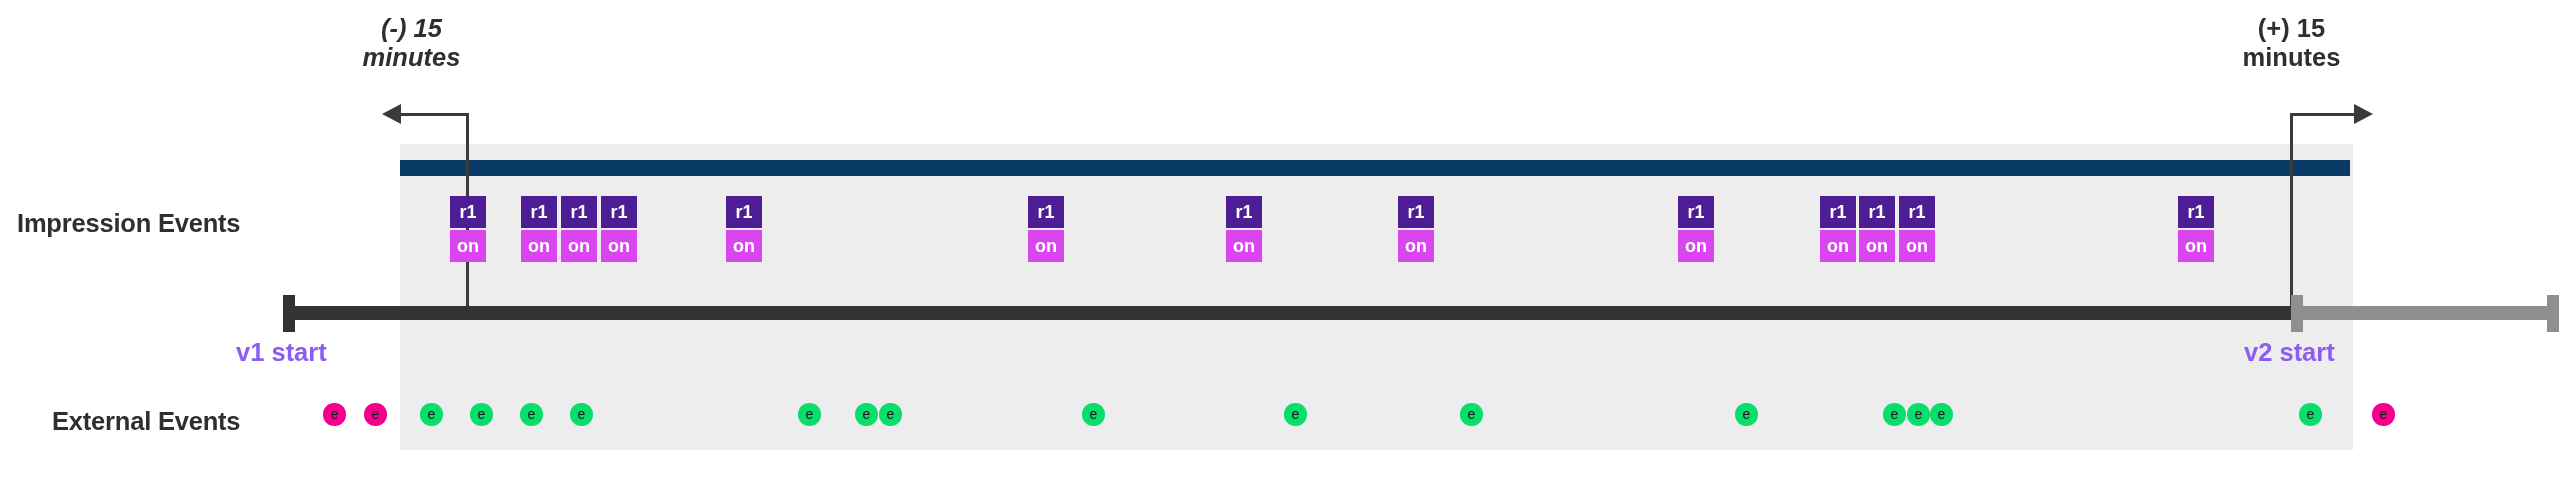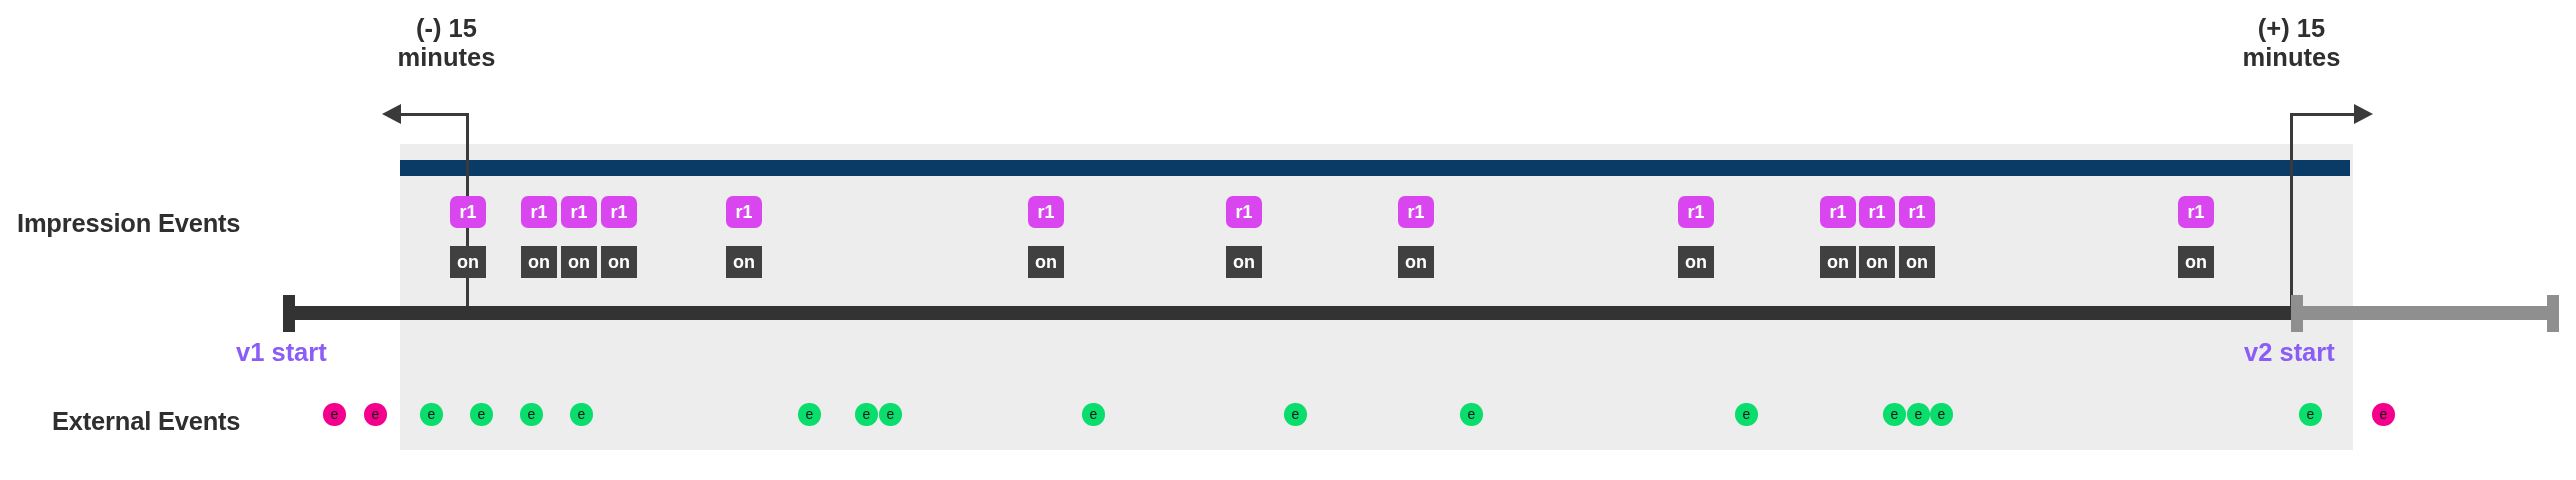--- a/index.html
+++ b/index.html
@@ -87,22 +87,22 @@
     width:36px;
     height:32px;
     display:flex;
     align-items:center;
     justify-content:center;
     font-size:18px;
     font-weight:700;
     color:#ffffff;
     line-height:1;
   }
-  .badge.r{ background:#d946ef;border-radius:7px; }
-  .badge.on{ background:#404040; margin-top:18px; }
+  .badge.r{ background:#4c1d95; }
+  .badge.on{ background:#d946ef; margin-top:2px; }
 
   
   .dot{
     position:absolute;
     width:22.6px;height:22.6px;
     border-radius:50%;
     display:flex;
     align-items:center;
     justify-content:center;
     font-size:14px;
@@ -124,21 +124,21 @@
 </style>
 </head>
 <body>
 
 <div id="stage">
 
   <div class="grey-band" style="left:400px;top:144px;width:1953px;height:306px;"></div>
 
   <div class="navy-bar" style="left:400px;top:160px;width:1950px;height:16px;"></div>
 
-  <div class="callout" style="left:357px;top:14px;width:179px;">
+  <div class="callout" style="left:322px;top:14px;width:179px;font-style:italic;">
     <div>(-) 15</div>
     <div>minutes</div>
   </div>
   <div class="arrow-seg" style="left:400px;top:113px;width:68px;"></div>
   <div class="arrow-head left" style="left:382px;top:104px;"></div>
   <div class="vline" style="left:466px;top:113px;height:203px;"></div>
 
   <div class="callout" style="left:2202px;top:14px;width:179px;">
     <div>(+) 15</div>
     <div>minutes</div>

